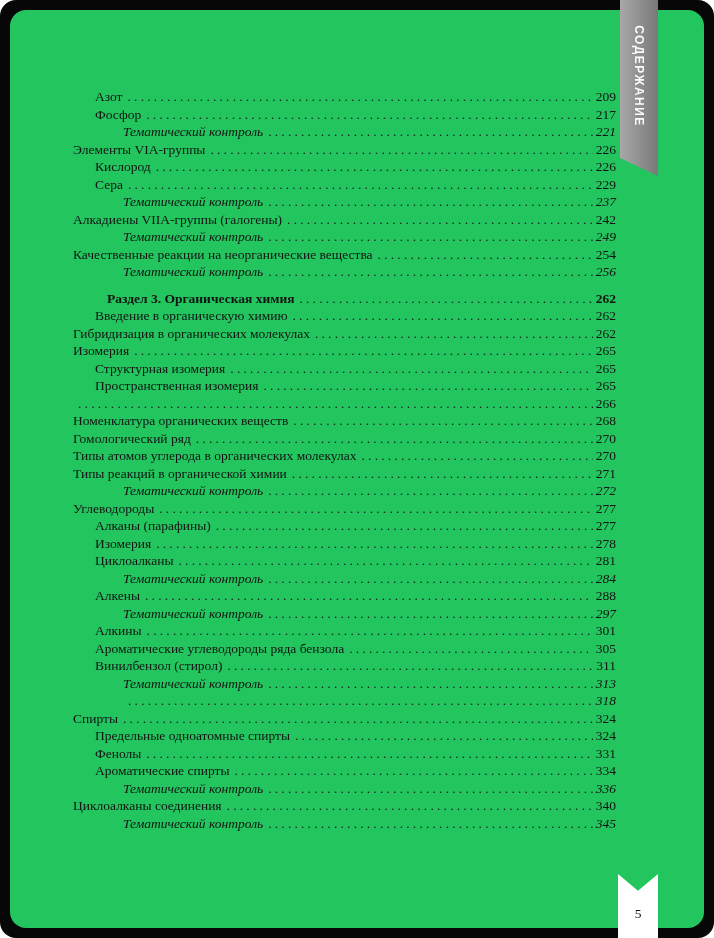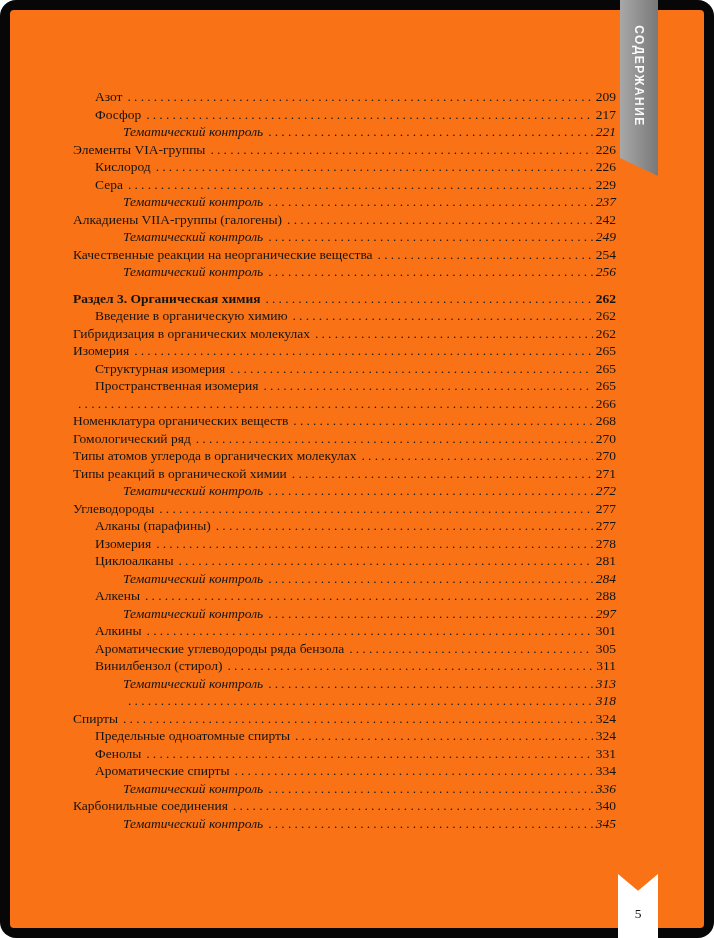--- a/index.html
+++ b/index.html
@@ -6,34 +6,34 @@
   body {
     width:714px; height:938px; position:relative;
     background:#ffffff; overflow:hidden;
     font-family:"Liberation Serif", serif;
   }
   .frame {
     position:absolute; inset:0; background:#070707; border-radius:16px;
   }
   .page {
     position:absolute; left:10px; top:10px; right:10px; bottom:10px;
-    background:#f97316; border-radius:4px;font-family:Liberation Serif, serif;
+    background:#22c55e; border-radius:16px;font-family:Liberation Serif, serif;
   }
   .toc {
     position:absolute; left:63px; top:78px; width:543px;
   }
   .row {
     display:flex; align-items:baseline;
     font-size:13.5px; line-height:17.5px; color:#141414;
   }
   .row.i1 { padding-left:22px; }
   .row.i2 { padding-left:50px; }
   .row.italic { font-style:italic;text-align:right; }
   .row.bold { font-weight:700; }
-  .row.gap { margin-top:9px; }
+  .row.gap { margin-top:9px;margin-left:34px; }
   .t { white-space:nowrap; }
   .dots {
     flex:1 1 auto; overflow:hidden; white-space:nowrap;
     margin:0 3px 0 5px; font-style:normal; font-weight:400; color:#1c1c1c;
   }
   .dots::after {
     content:"........................................................................................................................";
     letter-spacing:3.2px;
   }
   .pg { white-space:nowrap; }
@@ -261,21 +261,21 @@
     <span class="t">Ароматические спирты</span>
     <span class="dots"></span>
     <span class="pg">334</span>
   </div>
         <div class="row i2 italic">
     <span class="t">Тематический контроль</span>
     <span class="dots"></span>
     <span class="pg">336</span>
   </div>
         <div class="row i0">
-    <span class="t">Карбонильные соединения</span>
+    <span class="t">Циклоалканы соединения</span>
     <span class="dots"></span>
     <span class="pg">340</span>
   </div>
         <div class="row i2 italic">
     <span class="t">Тематический контроль</span>
     <span class="dots"></span>
     <span class="pg">345</span>
   </div>
       </div>
   </div>

